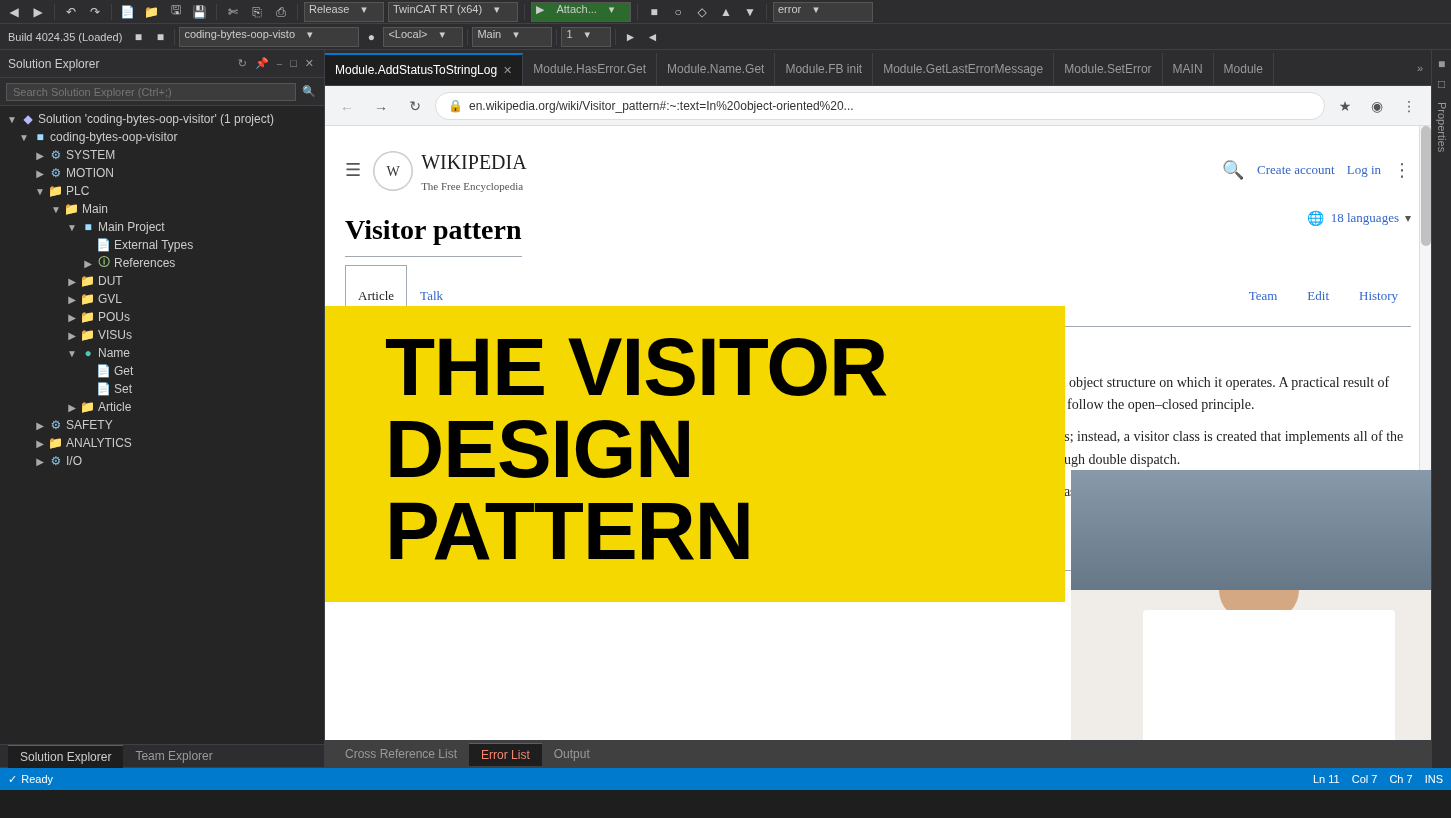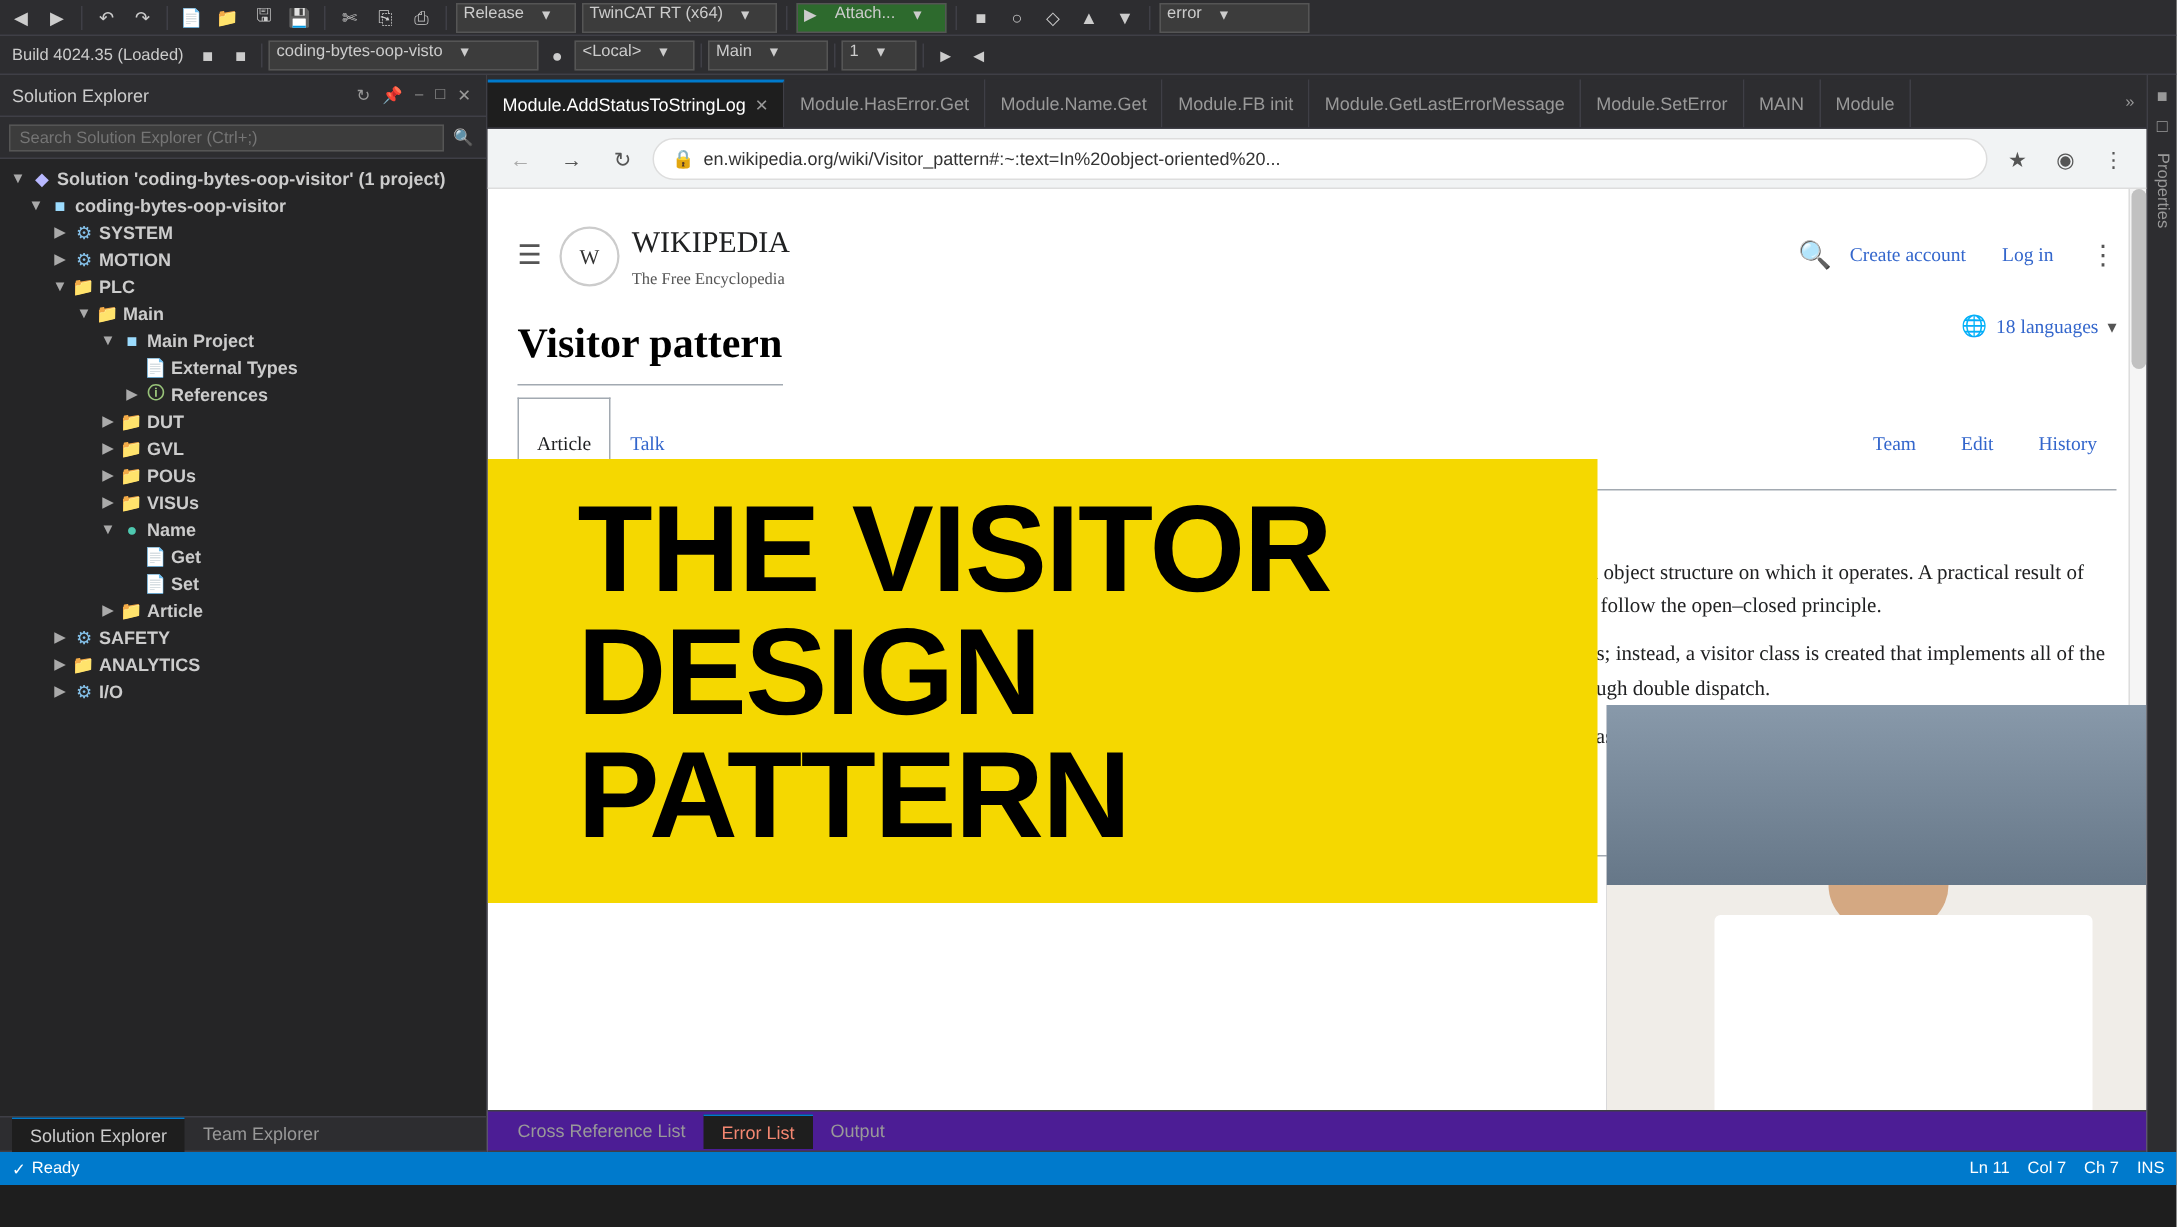--- a/index.html
+++ b/index.html
@@ -94,21 +94,21 @@
     }
     .tree-item {
       display: flex; align-items: center;
       padding: 1px 0 1px 0;
       cursor: pointer;
       white-space: nowrap;
     }
     .tree-indent { display: inline-block; }
     .tree-expand { width: 16px; color: #aaa; font-size: 10px; text-align: center; flex-shrink: 0; }
     .tree-icon { width: 16px; height: 16px; display: inline-flex; align-items: center; justify-content: center; font-size: 12px; flex-shrink: 0; }
-    .tree-label { margin-left: 2px; font-weight: bold; }
+    .tree-label { margin-left: 2px; }
 
     .icon-folder { color: #dcb67a; }
     .icon-solution { color: #b8b8ff; }
     .icon-project { color: #9cdcfe; }
     .icon-file { color: #75beff; }
     .icon-gear { color: #85c1e9; }
     .icon-ref { color: #98c379; }
     .icon-green { color: #4ec9b0; }
 
     
@@ -201,21 +201,21 @@
     .wiki-logo { display: flex; align-items: center; gap: 8px; }
     .wiki-logo-img {
       width: 40px; height: 40px;
       border-radius: 50%; background: #ccc;
       display: flex; align-items: center; justify-content: center;
       font-size: 10px;
     }
     .wiki-logo-name { font-size: 20px; color: #202122; }
     .wiki-logo-sub { font-size: 11px; color: #555; }
     .wiki-search-icon { margin-left: auto; font-size: 18px; color: #555; cursor: pointer; }
-    .wiki-actions { display: flex; gap: 24px; align-items: center; justify-content: flex-end; }
+    .wiki-actions { display: flex; gap: 12px; align-items: center; justify-content: flex-end; }
     .wiki-action-link { font-size: 13px; color: #3366cc; cursor: pointer; }
     .wiki-more-btn { font-size: 18px; color: #555; cursor: pointer; }
 
     .wiki-page-title {
       font-size: 28px; font-family: 'Linux Libertine', Georgia, serif;
       border-bottom: 1px solid #a2a9b1; padding-bottom: 4px; margin-bottom: 8px;
       color: #000;
     }
     .wiki-lang-bar {
       display: flex; align-items: center; gap: 6px; justify-content: flex-end;
@@ -716,21 +716,21 @@
                 <div class="headset"></div>
                 <div class="person-body"></div>
 
                 <div style="position:absolute;top:0;left:0;right:0;height:120px;background:linear-gradient(to bottom,#8899aa,#667788);"></div>
               </div>
             </div>
           </div>
 
         </div>
 
-        <div class="bottom-tabs" style="height:28px;background:#4c1d95;display:flex;align-items:center;border-top:1px solid #3f3f46;">
+        <div class="bottom-tabs" style="height:28px;background:#404040;display:flex;align-items:center;border-top:1px solid #3f3f46;">
           <span class="bottom-tab">Cross Reference List</span>
           <span class="bottom-tab active error">Error List</span>
           <span class="bottom-tab">Output</span>
         </div>
 
       </div>
 
     </div>
 
   </div>

